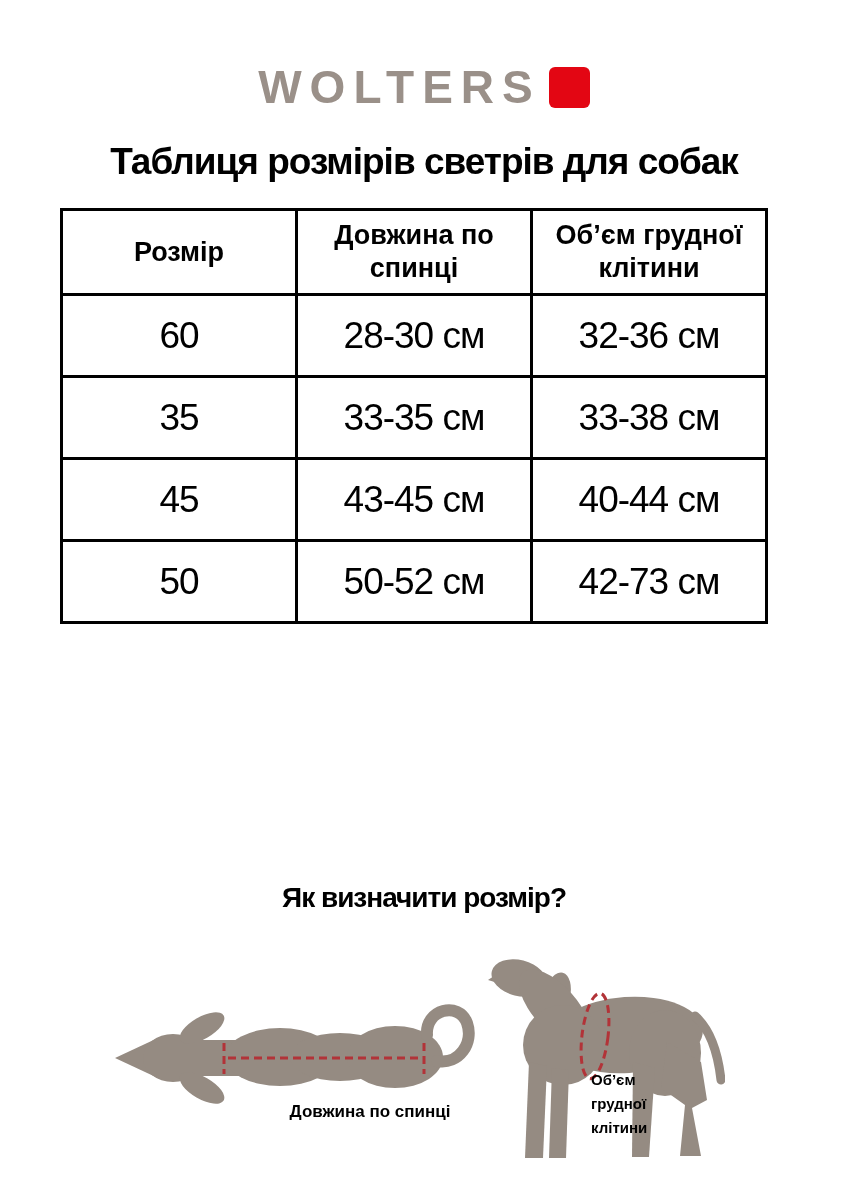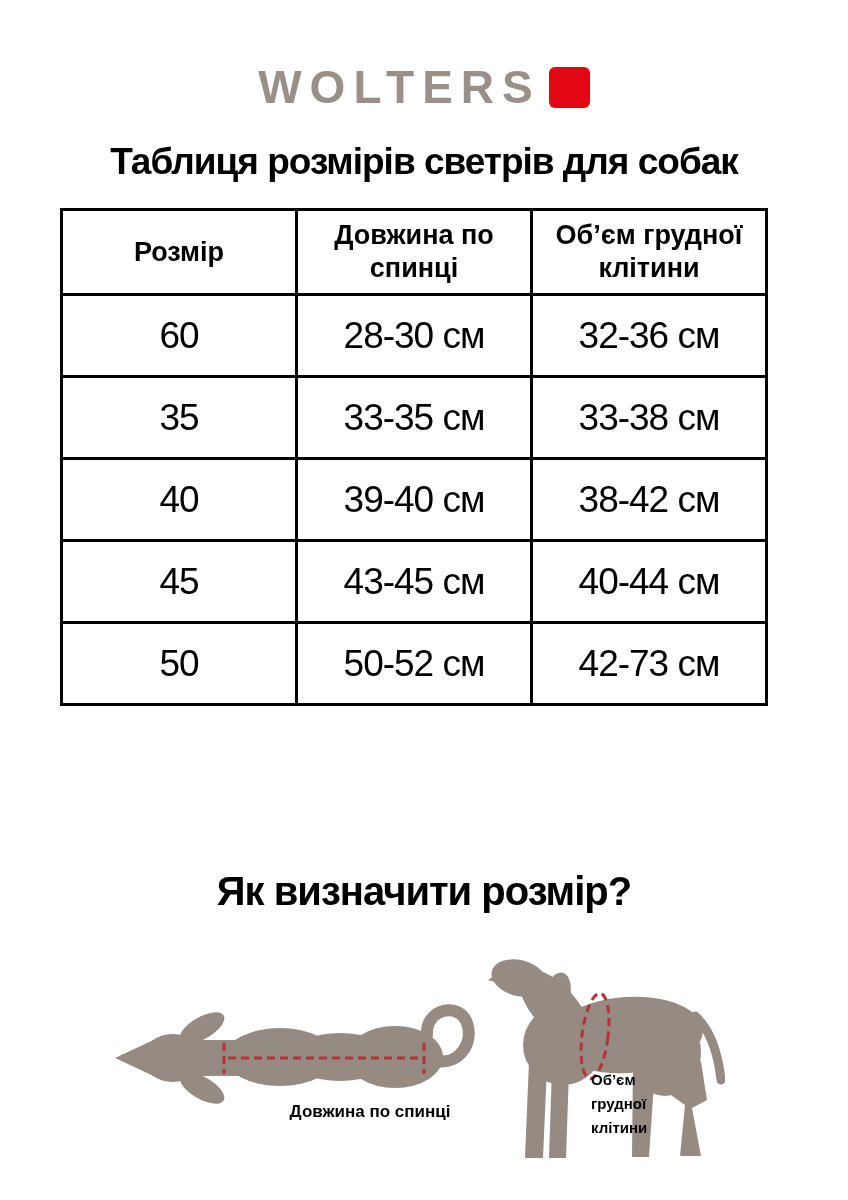--- a/index.html
+++ b/index.html
@@ -13,22 +13,22 @@
   .logo-square{width:41px;height:41px;border-radius:6px;background:var(--brand-red,#e30613);}
   
   .title{position:absolute;top:129px;left:0;right:0;margin:12px;text-align:center;
     font-size:37px;font-weight:700;letter-spacing:-1px;}
   
   .size-table{position:absolute;top:208px;left:60px;width:708px;border-collapse:collapse;table-layout:fixed;text-align:center;}
   .size-table th,.size-table td{border:3px solid #000;vertical-align:middle;}
   .size-table th{height:82px;font-size:27px;font-weight:700;line-height:1.22;padding:0 20px;}
   .size-table td{height:77px;font-size:37px;font-weight:400;letter-spacing:-1px;}
   
-  .how-title{position:absolute;top:864px;left:0;right:0;margin:5px;text-align:center;
-    font-size:40px;font-weight:700;letter-spacing:-1px;}
+  .how-title{position:absolute;top:864px;left:0;right:0;margin:18px;text-align:center;
+    font-size:28px;font-weight:700;letter-spacing:-1px;}
   .diagram{position:absolute;top:930px;left:0;width:848px;height:250px;}
   .diagram svg{position:absolute;display:block;}
   .svg-top-dog{left:105px;top:65px;}
   .svg-side-dog{left:485px;top:20px;}
   .dog-fill{fill:var(--dog-gray,#958b82);}
   .dog-stroke{stroke:var(--dog-gray,#958b82);fill:none;}
   .measure{stroke:var(--measure-red,#b23338);stroke-width:3;stroke-dasharray:8 5;fill:none;}
   .label-back{position:absolute;left:265px;top:172px;width:210px;text-align:center;
     font-size:17px;font-weight:700;line-height:1.2;}
   .label-chest{position:absolute;left:591px;top:138px;width:78px;text-align:left;
@@ -57,25 +57,20 @@
     <tbody>
         <tr>
           <td>60</td>
           <td>28-30 см</td>
           <td>32-36 см</td>
         </tr>
         <tr>
           <td>35</td>
           <td>33-35 см</td>
           <td>33-38 см</td>
-        </tr>
-        <tr>
-          <td>40</td>
-          <td>39-40 см</td>
-          <td>38-42 см</td>
         </tr>
         <tr>
           <td>45</td>
           <td>43-45 см</td>
           <td>40-44 см</td>
         </tr>
         <tr>
           <td>50</td>
           <td>50-52 см</td>
           <td>42-73 см</td>

